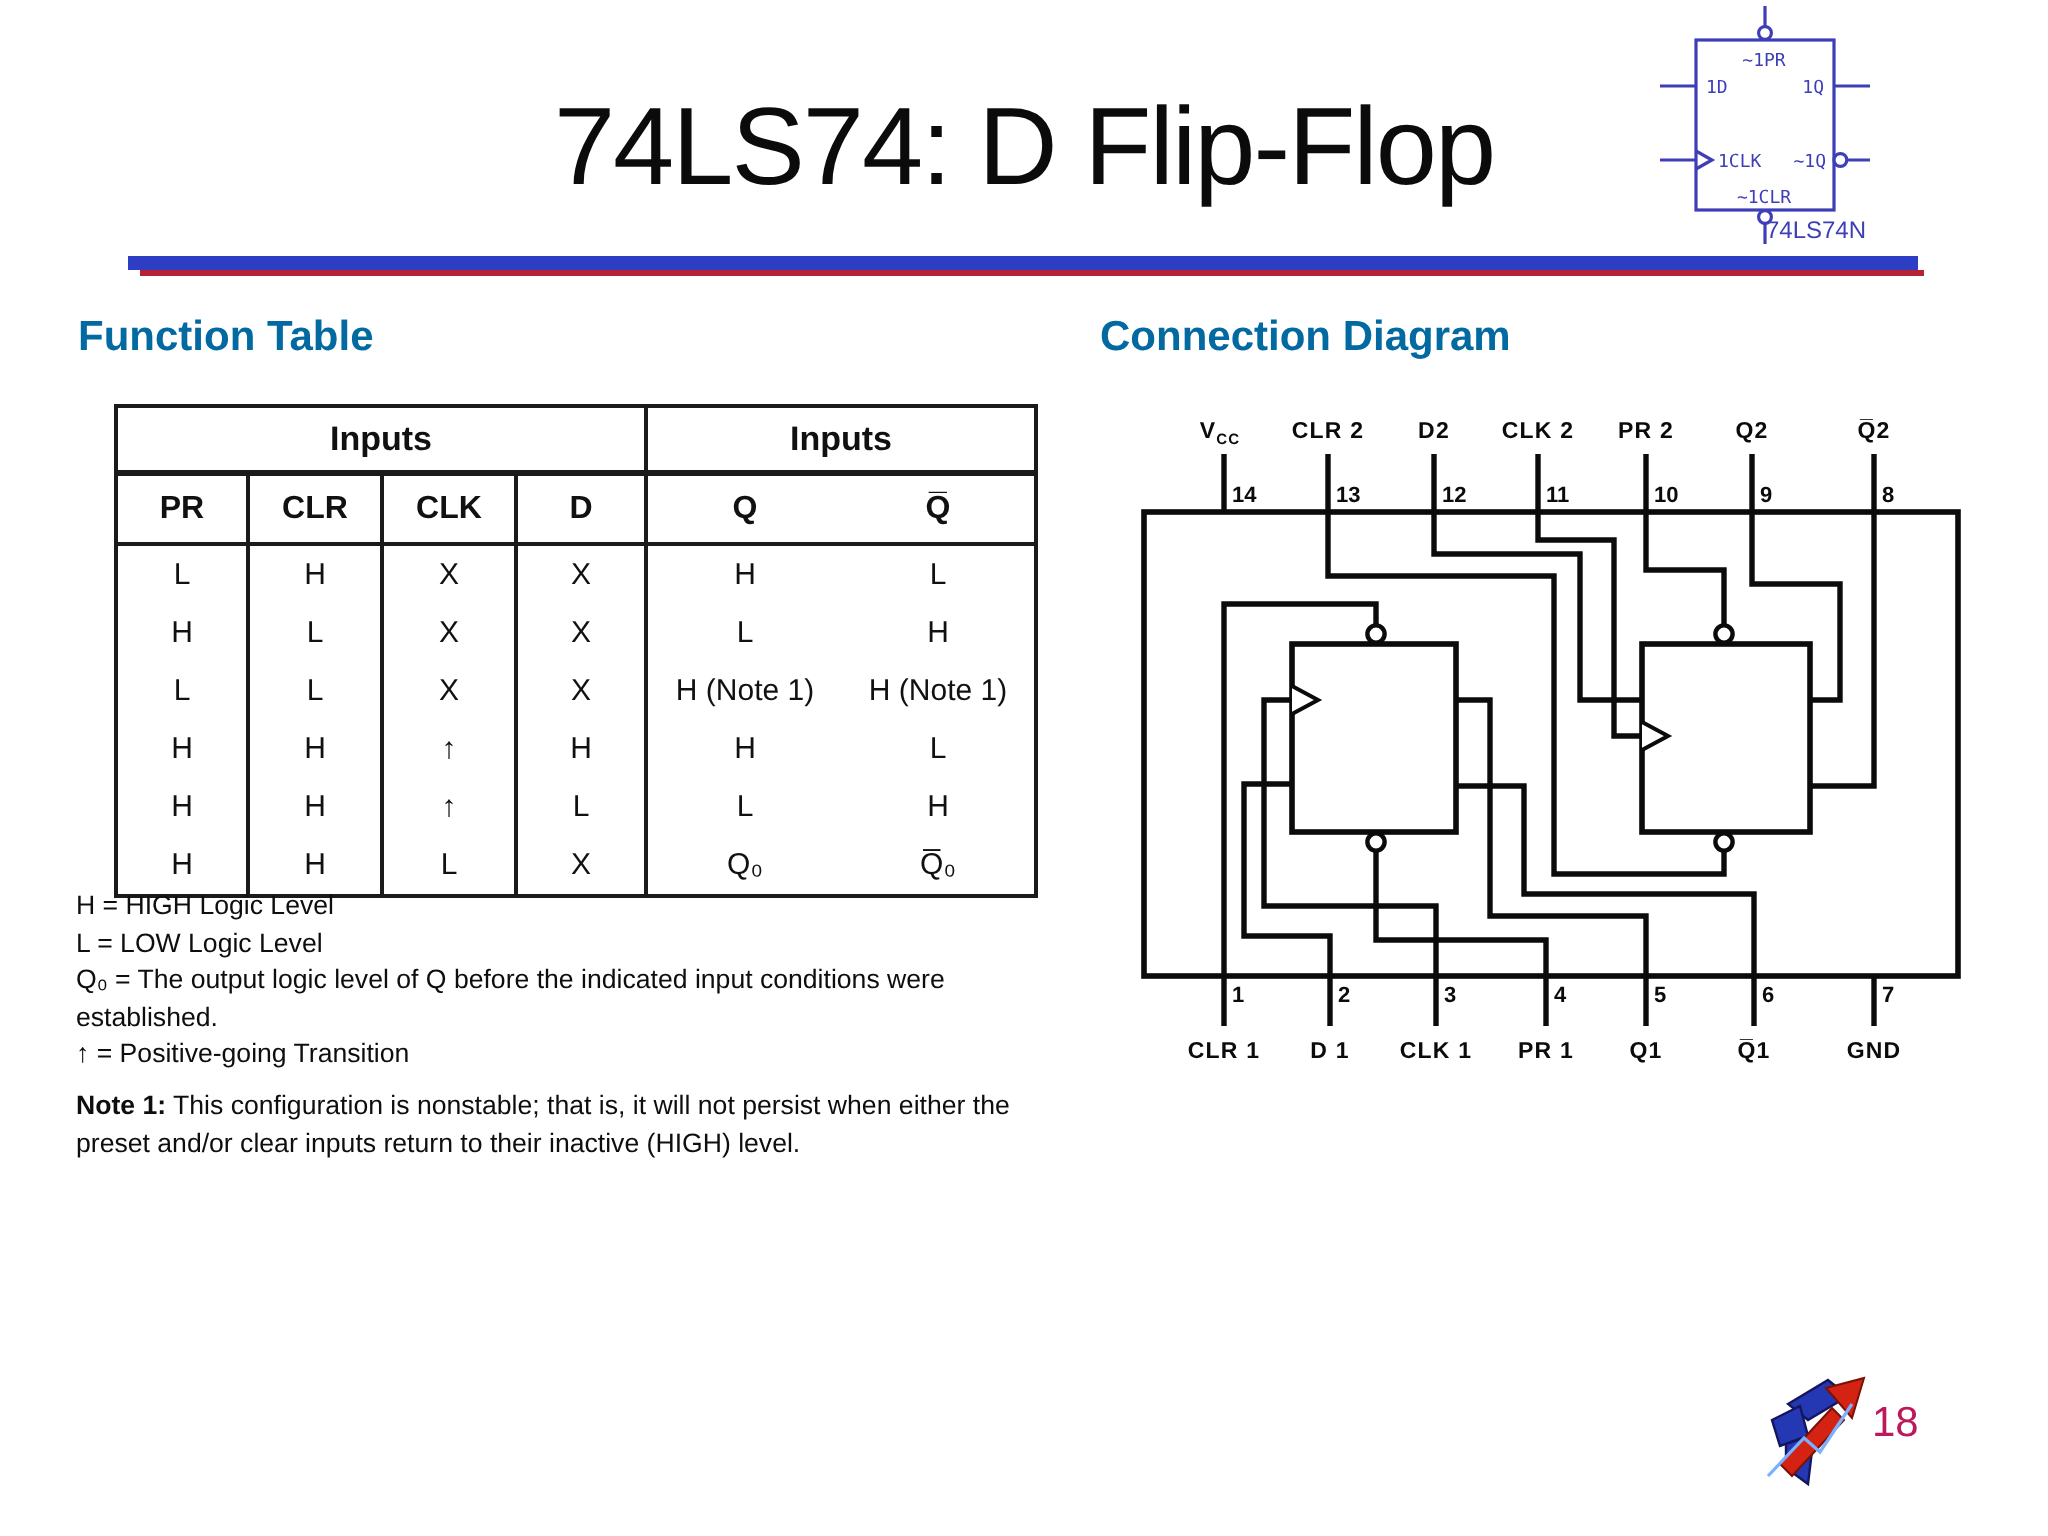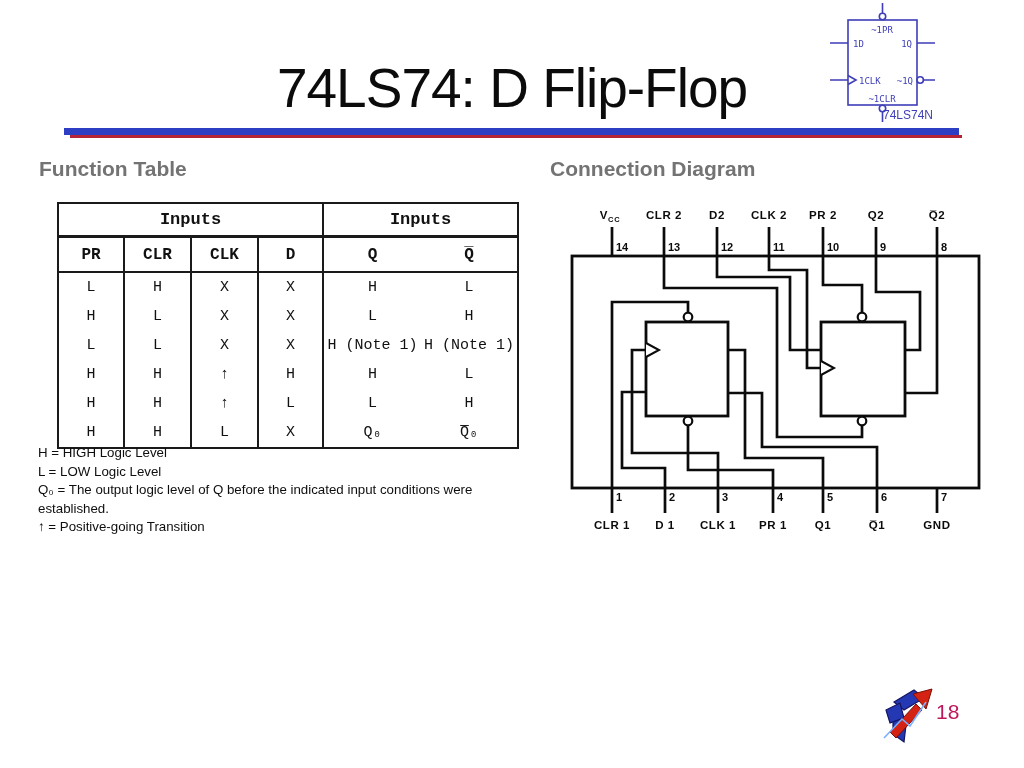--- a/index.html
+++ b/index.html
@@ -1,36 +1,36 @@
 <!DOCTYPE html>
 <html><head>
 <meta charset="utf-8">
 <style>
   html,body{margin:0;padding:0;}
   body{width:1024px;height:768px;background:#ffffff;overflow:hidden;
        font-family:"Liberation Sans", sans-serif;color:#111;}
   .slide{position:relative;width:1024px;height:768px;background:#fff;}
 
   
-  .title{position:absolute;left:0;top:56px;width:1024px;text-align:center;
+  .title{position:absolute;left:0;top:41px;width:1024px;text-align:center;
          font-size:55px;font-weight:400;letter-spacing:-1px;color:#0b0b0b;}
   .rule-blue{position:absolute;left:64px;top:128px;width:895px;height:7px;background:#2d3ec4;}
   .rule-red{position:absolute;left:70px;top:135px;width:892px;height:3px;background:#b52336;}
 
   
-  .sec-h{position:absolute;font-size:21px;font-weight:700;color:#737373;}
+  .sec-h{position:absolute;font-size:21px;font-weight:700;color:#0369a1;}
   #ft-heading{left:39px;top:157px;}
   #cd-heading{left:550px;top:157px;}
 
   
   .ft-wrap{position:absolute;left:57px;top:202px;}
   table.ft{border-collapse:collapse;table-layout:fixed;width:460px;
            border:2px solid #1a1a1a;}
   table.ft th, table.ft td{padding:0;text-align:center;vertical-align:middle;
-           font-family:Liberation Mono, monospace;white-space:nowrap;overflow:visible;}
+           font-family:Liberation Sans, sans-serif;white-space:nowrap;overflow:visible;}
   tr.grp th{height:31px;font-size:17px;font-weight:700;border-bottom:3px solid #1a1a1a;}
   tr.grp th.inputs{border-right:2.5px solid #1a1a1a;}
   tr.cols th{height:33px;font-size:16px;font-weight:700;border-bottom:2px solid #1a1a1a;}
   tr.data td{height:29px;font-size:15px;font-weight:400;}
   .vr{border-right:2px solid #1a1a1a;}
   .vrx{border-right:2.5px solid #1a1a1a;}
   td.outcell{font-size:14.5px;}
 
   
   .legend{position:absolute;left:38px;top:444px;width:500px;
@@ -160,20 +160,21 @@
       </tr>
     </tbody>
       </table>
   </div>
 
   <div class="legend">
     <div>H = HIGH Logic Level</div>
     <div>L = LOW Logic Level</div>
     <div>Q₀ = The output logic level of Q before the indicated input conditions were established.</div>
     <div>↑ = Positive-going Transition</div>
+    <div class="note"><b>Note 1:</b><span> This configuration is nonstable; that is, it will not persist when either the preset and/or clear inputs return to their inactive (HIGH) level.</span></div>
   </div>
 
   <svg class="cd-svg" width="462" height="346" viewBox="550 196 462 346">
 
     <rect class="box" x="572" y="256" width="407" height="232"></rect>
 
     <rect class="box" x="646" y="322" width="82" height="94"></rect>
     <rect class="box" x="821" y="322" width="84" height="94"></rect>
     <path class="tri" d="M646 343 L659 350 L646 357"></path>
     <path class="tri" d="M821 361 L834 368 L821 375"></path>

